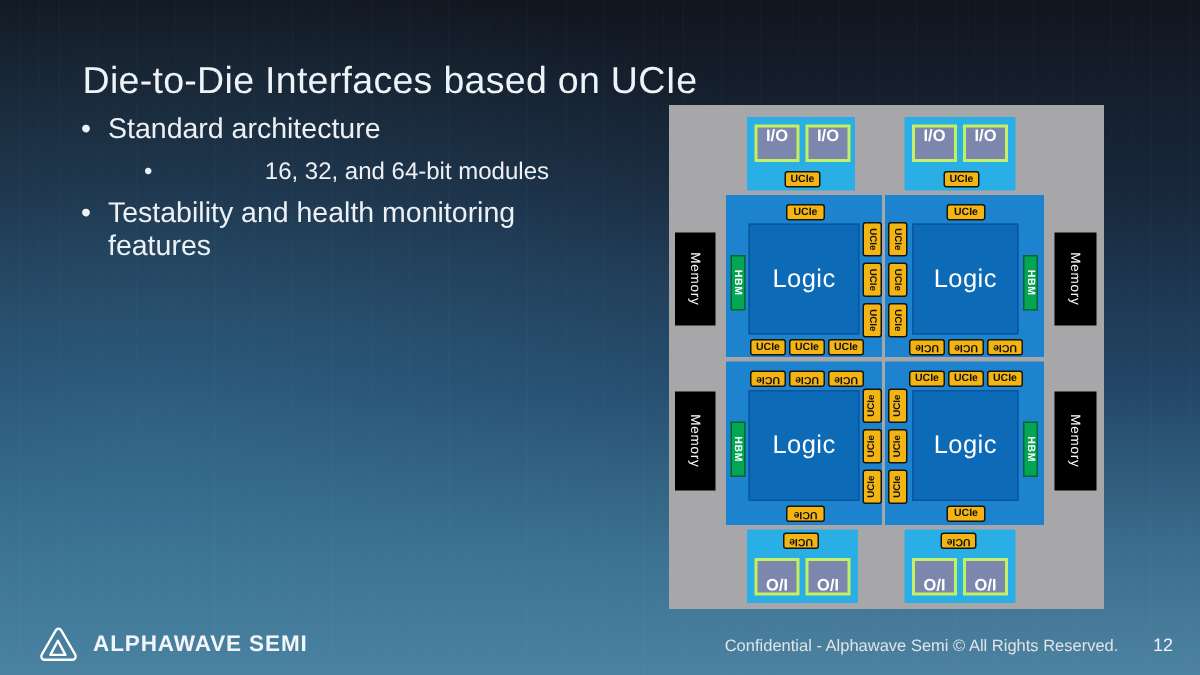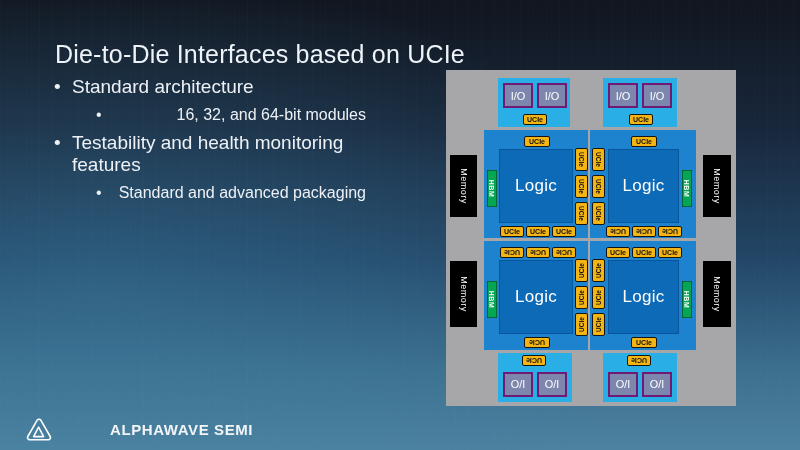--- a/index.html
+++ b/index.html
@@ -35,22 +35,22 @@
     --package:#a7a7a9; --die:#1d83cf; --logicblk:#0c6ab6; --cyan:#2aaee6;
     --ioblock:#7d86ac; --ucie:#f4b513; --hbm:#04a553;
   }
   .diagram { position:absolute; left:446px; top:70px; width:290px; height:336px; background:var(--package); }
   .diagram div { position:absolute; }
 
   .chiplet { background:var(--cyan); }
   .chiplet.r180 { transform:rotate(180deg); }
   .iobox {
     top:5px; width:30px; height:25px; background:var(--ioblock);
-    border:2px solid #701a75; color:#fff; font-size:11px;
-    display:flex; align-items:center; justify-content:center;
+    border:2px solid #bef264; color:#fff; font-size:11px;
+    display:flex; justify-content:center;font-weight:bold;
   }
   .iobox.p1 { left:5px; } .iobox.p2 { left:39px; }
 
   .die { background:var(--die); }
   .logicblk {
     background:var(--logicblk); border:1px solid #07559c;
     display:flex; align-items:center; justify-content:center;
     color:#fff; font-size:17px; letter-spacing:.3px;
   }
   .ucie {
@@ -68,37 +68,36 @@
     width:10px; height:37px; background:var(--hbm); border:1px solid #046436;
     display:flex; align-items:center; justify-content:center;
   }
   .hbm span { color:#fff; font-size:7px; font-weight:700; letter-spacing:.5px; white-space:nowrap; transform:rotate(90deg); }
 
   .mem { background:#000; display:flex; align-items:center; justify-content:center; }
   .mem span { color:#fff; font-size:9px; letter-spacing:.5px; white-space:nowrap; transform:rotate(90deg); }
 
   
   .brand { position:absolute; left:26px; bottom:9px; display:flex; align-items:center; gap:10px; }
-  .brand-text { color:#f2f5f8; font-size:15px; font-weight:700; letter-spacing:.6px;margin-left:48px; }
+  .brand-text { color:#f2f5f8; font-size:15px; font-weight:700; letter-spacing:.6px; }
   .footer-right { position:absolute; right:18px; bottom:13px; font-size:11px; color:#dfe4e9; }
   .page-num { margin-left:20px; font-size:12px; color:#eef3f8; }
 </style>
 </head>
 <body>
 
 <div class="slide">
   <div class="bg-pattern"></div>
 
   <h1 class="title">Die-to-Die Interfaces based on UCIe</h1>
 
   <div class="bullets">
     <div class="b1"><span>Standard architecture</span></div>
     <div class="b2"><span>16, 32, and 64-bit modules</span></div>
     <div class="b1"><span>Testability and health monitoring features</span></div>
-    <div class="b2"><span>Standard and advanced packaging</span></div>
   </div>
 
   <div class="diagram">
 
     <div class="chiplet" style="left:52px;top:8px;width:72px;height:49px">
       <div class="iobox p1">
           <span>I/O</span>
         </div>
       <div class="iobox p2">
           <span>I/O</span>
@@ -236,13 +235,17 @@
     </div>
   </div>
 
   <div class="brand">
     <svg width="26" height="23" viewBox="0 0 26 23" fill="none" stroke="#ffffff" stroke-width="1.6" stroke-linejoin="round">
       <path d="M11.2 2.2 L1.8 18.5 a2.2 2.2 0 0 0 1.9 3.3 h18.6 a2.2 2.2 0 0 0 1.9 -3.3 L14.8 2.2 a2.1 2.1 0 0 0 -3.6 0 Z"></path>
       <path d="M12.6 9.2 L7.6 18.6 h10 Z"></path>
     </svg>
     <span class="brand-text">ALPHAWAVE SEMI</span>
   </div>
+  <div class="footer-right">
+    <span>Confidential -  Alphawave Semi © All Rights Reserved.</span>
+    <span class="page-num">12</span>
+  </div>
 </div>
 
 </body></html>

